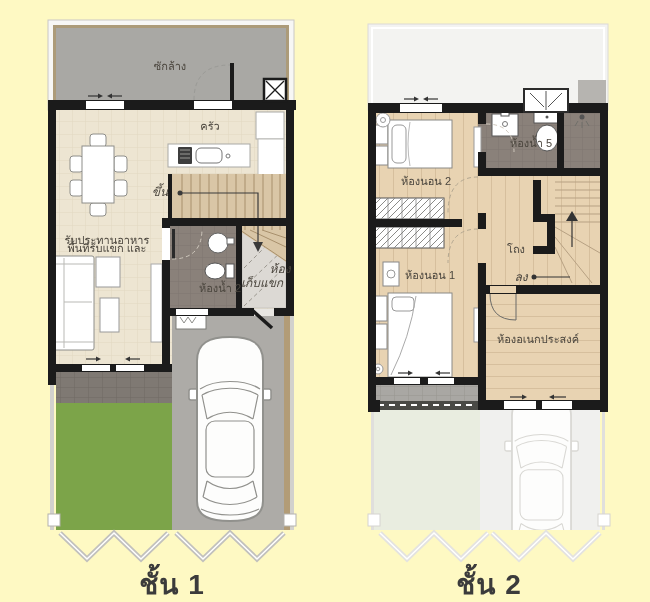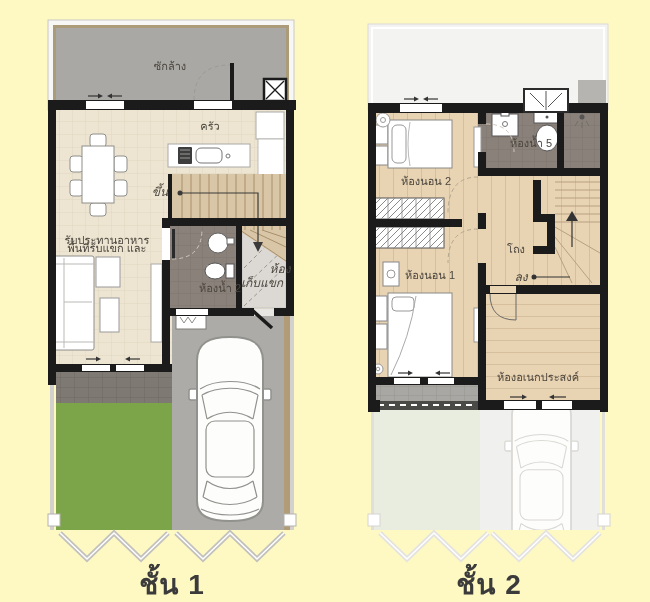--- a/index.html
+++ b/index.html
@@ -361,17 +361,17 @@
         <polyline points="126,516 153,542 180,516 207,542 234,516" fill="none" stroke="#E4E3E0" stroke-width="5"></polyline>
         <polyline points="126,516 153,542 180,516 207,542 234,516" fill="none" stroke="#FFFFFF" stroke-width="1.5"></polyline>
       </g>
     </svg>
 
     <div class="label" style="left:60px;top:156px;margin-top:8px;">ห้องนอน 2</div>
     <div class="label" style="left:165px;top:126px;">ห้องน้ำ 5</div>
     <div class="label" style="left:150px;top:232px;">โถง</div>
     <div class="label small" style="left:155px;top:260px;">ลง</div>
     <div class="label" style="left:64px;top:258px;text-align:center;">ห้องนอน 1</div>
-    <div class="label" style="left:172px;top:360px;text-align:center;">ห้องอเนกประสงค์</div>
+    <div class="label" style="left:172px;top:322px;text-align:center;">ห้องอเนกประสงค์</div>
     <div class="floor-title">ชั้น 2</div>
   </div>
 
 </div>
 
 </body></html>

